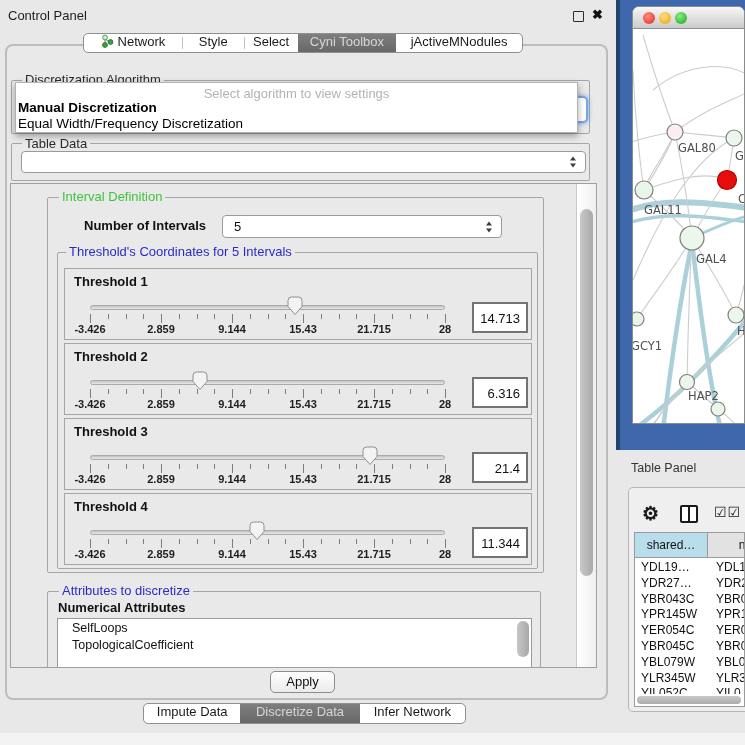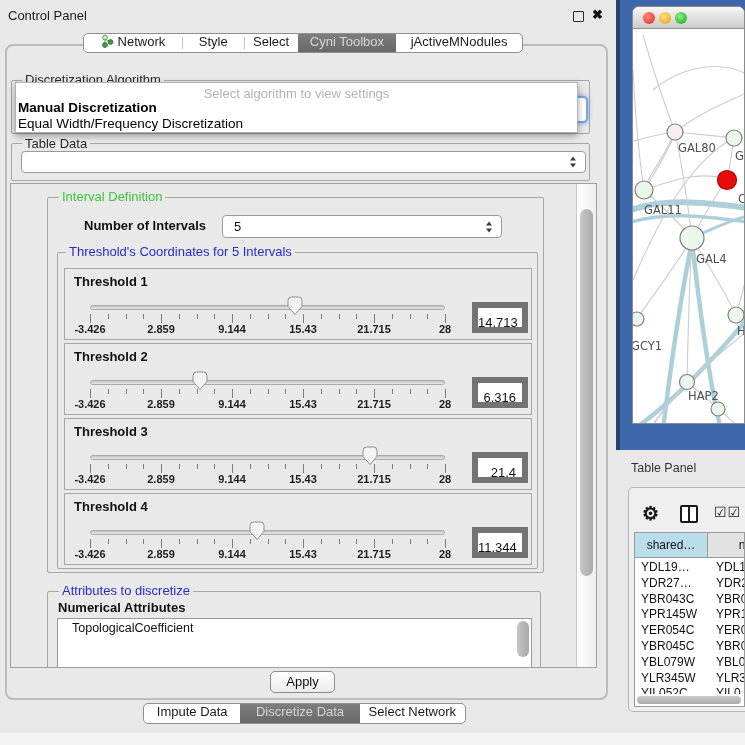--- a/index.html
+++ b/index.html
@@ -37,21 +37,21 @@
   #pane-sb-thumb { left:569px; top:25px; width:13px; height:367px; border-radius:7px; background:linear-gradient(to right,#c9c9c9,#a9a9a9); }
   
   .trow { left:53px; width:468px; height:72px; border:1px solid #a6a6a6; background:#e9e9e9; }
   .trow .ttitle { position:absolute; left:9px; top:5px; font-weight:bold; font-size:13px; color:#111; }
   .track { position:absolute; left:25px; top:36px; width:355px; height:5px; border-radius:3px; background:linear-gradient(#c2c2c2,#e8e8e8); border:1px solid #aaa; }
   .thumb-holder { position:absolute; top:27px; width:16px; height:20px; }
   .ticks { position:absolute; left:25px; top:45px; width:356px; height:10px; }
   .tick { position:absolute; width:1px; background:#7d7d7d; top:0; }
   .scale-labels { position:absolute; left:25px; top:54px; width:356px; height:13px; }
   .slabel { position:absolute; width:60px; text-align:center; font-size:11px; font-weight:bold; color:#1d1d1d; top:0; }
-  .vbox { position:absolute; left:407px; top:33px; width:56px; height:31px; background:#fff; border:6px solid #737373; font-size:13px; color:#111; text-align:right; line-height:29px; padding-right:6px; }
+  .vbox { position:absolute; left:407px; top:33px; width:56px; height:31px; background:#fff; border:2px solid #737373; font-size:13px; color:#111; text-align:right; line-height:29px; padding-right:6px; }
   
   #attr-list { left:46px; top:434px; width:475px; height:240px; background:#fff; border:1px solid #9a9a9a; overflow:hidden; }
   .attr-item { font-size:12.5px; color:#111; padding:1.5px 0 1.5px 14px; }
   #attr-sb { position:absolute; right:2px; top:2px; width:12px; height:36px; border-radius:6px; background:linear-gradient(to right,#c6c6c6,#a8a8a8); }
   
   #popup { left:15px; top:82px; width:563px; height:51px; background:#fff; border:1px solid #b2b2b2; box-shadow:0 3px 7px rgba(0,0,0,0.35); z-index:30; }
   #popup-hint { position:absolute; left:0; right:0; top:3px; text-align:center; color:#b3b3b3; font-size:13px; }
   .popup-item { position:absolute; left:2px; font-size:13.5px; color:#000; white-space:nowrap; }
   
   #apply-btn { left:270px; top:671px; width:65px; height:22px; background:linear-gradient(#ffffff,#ebebeb); border:1px solid #8d8d8d; border-radius:5px; font-size:13px; color:#111; text-align:center; line-height:20px; }
@@ -301,20 +301,21 @@
         <div class="slabel" style="left: 254px;">21.715</div>
         <div class="slabel" style="left: 325px;">28</div>
       </div>
     <div class="vbox">11.344</div>
   </div>
 
   <div class="abs group" style="left:36px;top:407px;width:494px;height:280px;"></div>
   <div class="abs gtitle blue-t" style="left:48px;top:399px;">Attributes to discretize</div>
   <div class="abs" style="left:47px;top:416px;font-weight:bold;font-size:13px;color:#111;">Numerical Attributes</div>
   <div class="abs" id="attr-list">
+    <div class="attr-item">SelfLoops</div>
       <div class="attr-item">TopologicalCoefficient</div>
       <div id="attr-sb"></div>
   </div>
 
   <div class="abs" id="pane-sb-track"></div>
   <div class="abs" id="pane-sb-thumb"></div>
 </div>
 
 <div class="abs" id="popup">
   <div id="popup-hint">Select algorithm to view settings</div>
@@ -324,21 +325,21 @@
 
 <div class="abs" id="apply-btn">Apply</div>
 <div class="abs tabbar" id="bottom-tabbar">
   <div class="tabseg" style="width:97px;">
       <span>Impute Data</span>
     </div>
   <div class="tabseg dark" style="width:120px;">
       <span>Discretize Data</span>
     </div>
   <div class="tabseg" style="width:106px;">
-      <span>Select Network</span>
+      <span>Infer Network</span>
     </div>
 </div>
 
 <div class="abs" id="blue-frame"></div>
 <div class="abs" id="blue-dark"></div>
 <div class="abs" id="net-window">
   <div id="net-titlebar">
     <div class="light" style="left:10px;background:radial-gradient(circle at 40% 35%,#ff8d80,#ee4f43 60%,#c63a31);"></div>
     <div class="light" style="left:26px;background:radial-gradient(circle at 40% 35%,#ffe08a,#f5b92d 60%,#cf9c23);"></div>
     <div class="light" style="left:42px;background:radial-gradient(circle at 40% 35%,#8ee88e,#3ec43e 60%,#2fa32f);"></div>

